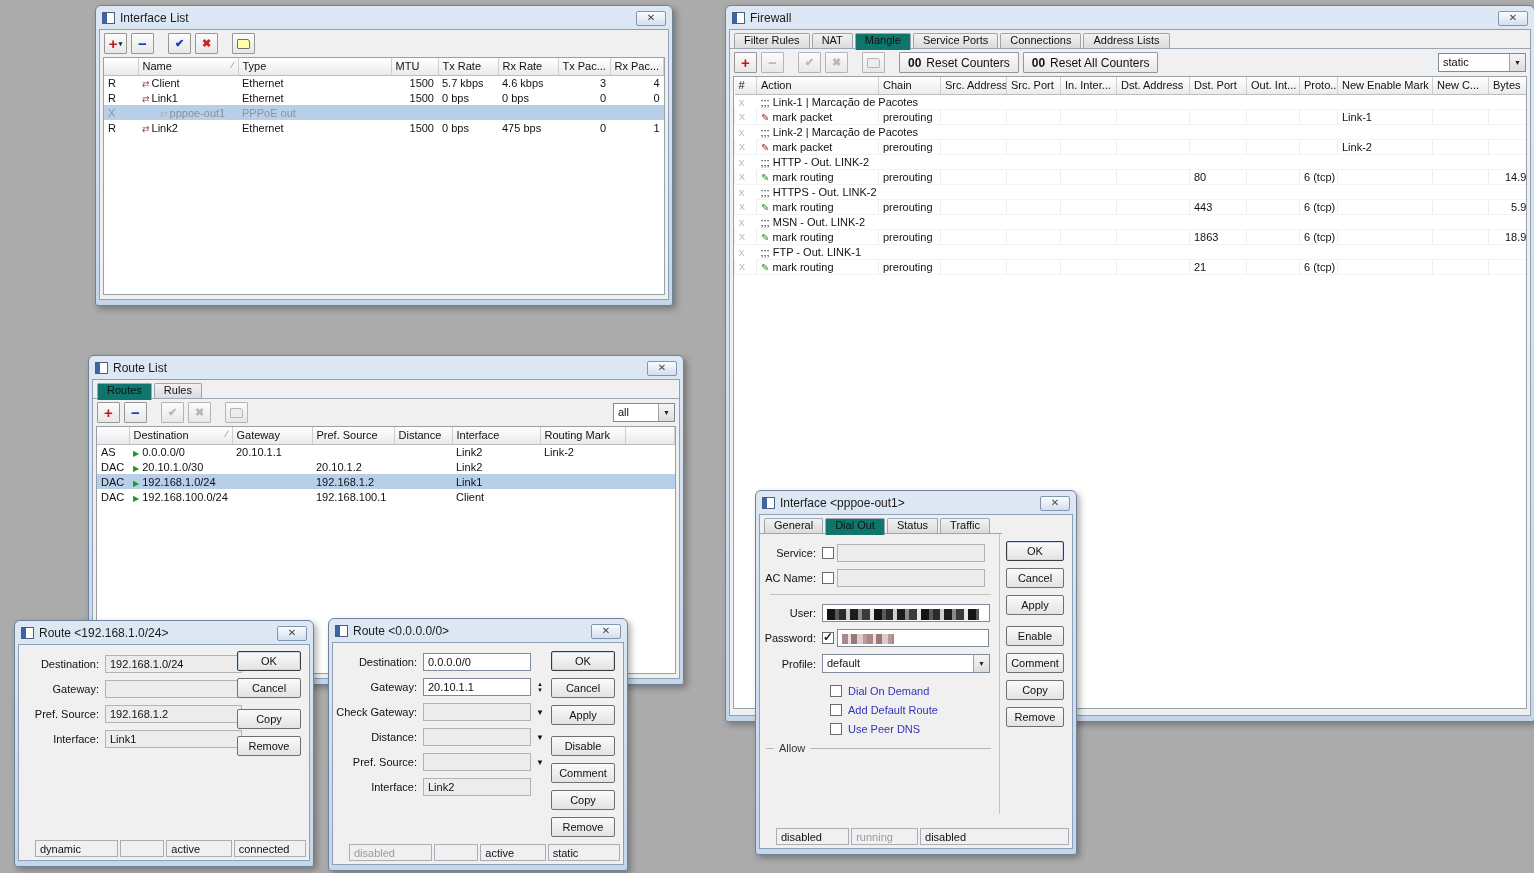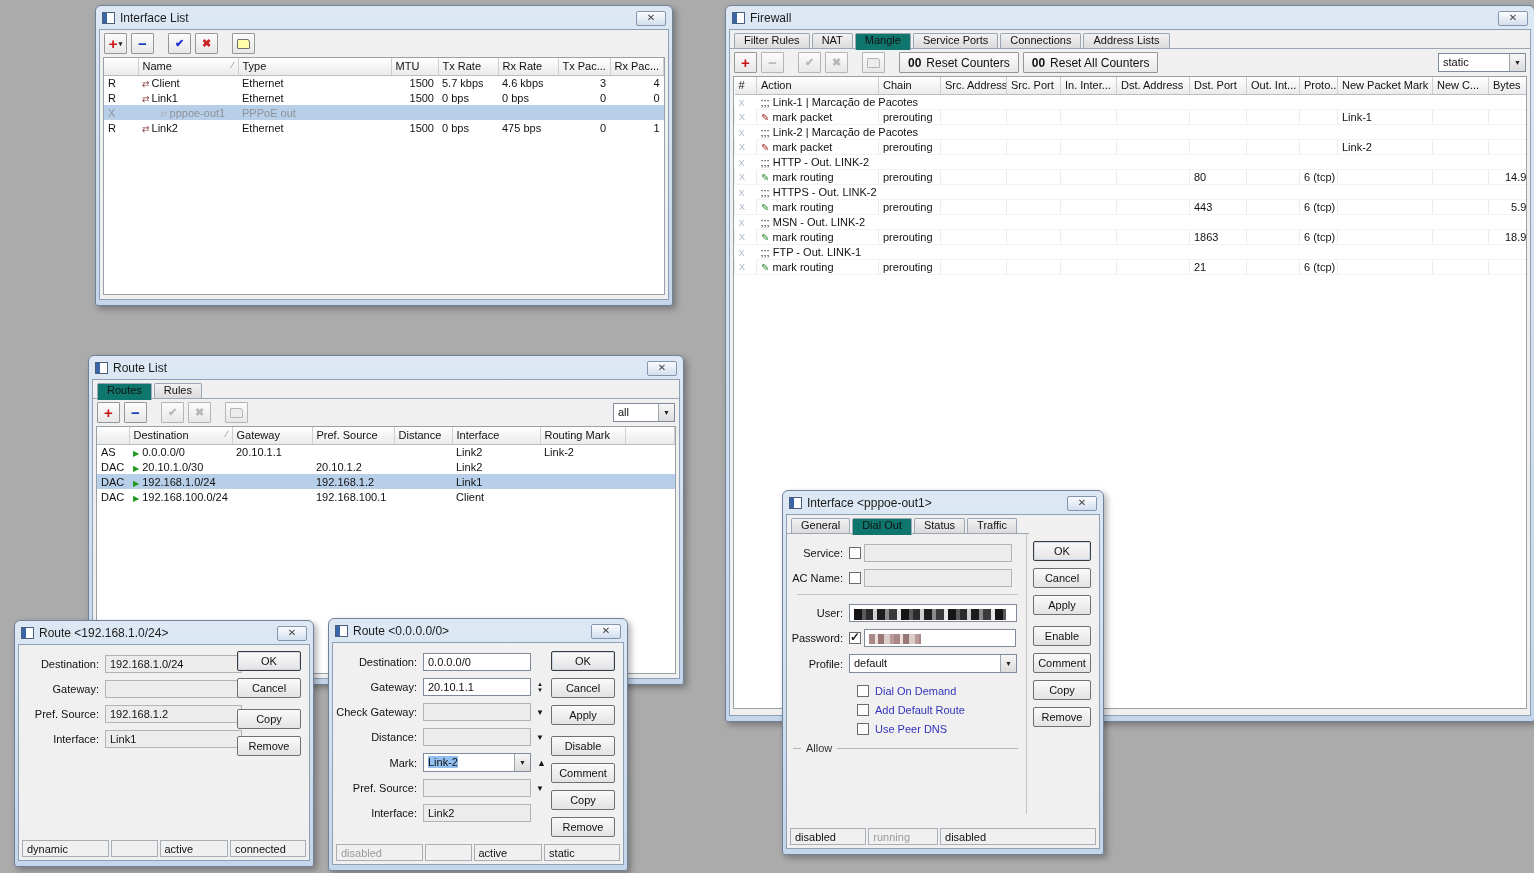--- a/index.html
+++ b/index.html
@@ -74,21 +74,21 @@
   .flat { height:18px; background:#ececec; border:1px solid #b3b3b3; padding:2px 4px 0 4px; white-space:nowrap; overflow:hidden; }
   .darr { font-size:8px; color:#111; margin-left:5px; }
   .uarr { font-size:9px; color:#111; margin-left:6px; }
   .updown { display:flex; flex-direction:column; margin-left:6px; font-size:6px; line-height:6px; color:#111; }
   .hl { background:#92bff0; }
   .btncol { position:absolute; display:flex; flex-direction:column; gap:7px; }
   .btn { height:20px; background:linear-gradient(#fafafa,#e3e3e3); border:1px solid #707070; border-radius:2px;
          text-align:center; padding-top:3px; }
   .btn.def { border:1px solid #3c3c3c; box-shadow:inset 0 0 0 1px #cdd8e6; }
   .gap { margin-top:4px; }
-  .sb { position:absolute; left:3px; right:3px; bottom:3px; display:flex; gap:2px; }
+  .sb { position:absolute; left:16px; right:3px; bottom:3px; display:flex; gap:2px; }
   .ss { border:1px solid #a8aeb6; background:#f0f0f0; height:17px; padding:2px 4px 0 4px; white-space:nowrap; overflow:hidden; }
   .dim { color:#9a9a9a; }
   .ck { width:12px; height:12px; background:#fff; border:1px solid #6b6b6b; position:relative; flex:0 0 auto; }
   .ck.checked::after { content:"✓"; position:absolute; left:0px; top:-3px; font-size:12px; font-weight:bold; color:#1a1a1a; }
   .bluelab { color:#3333bb; margin-left:6px; }
   .hsep { border-top:1px solid #c3c3c3; margin:2px 8px 9px 8px; }
   .grp { display:flex; align-items:center; color:#333; margin:2px 8px 8px 4px; }
   .grp .gl { flex:0 0 auto; padding:0 5px; }
   .grp::before { content:""; width:8px; border-top:1px solid #b5b5b5; }
   .grp::after { content:""; flex:1; border-top:1px solid #b5b5b5; }
@@ -272,21 +272,21 @@
           <th>#</th>
           <th>Action</th>
           <th>Chain</th>
           <th>Src. Address</th>
           <th>Src. Port</th>
           <th>In. Inter...</th>
           <th>Dst. Address</th>
           <th>Dst. Port</th>
           <th>Out. Int...</th>
           <th>Proto...</th>
-          <th>New Packet Mark</th>
+          <th>New Enable Mark</th>
           <th>New C...</th>
           <th>Bytes</th>
         </tr>
         <tr class="crow">
               <td><span class="xflag">X</span></td>
               <td class="cmt" colspan="12">;;; Link-1 | Marcação de Pacotes</td>
             </tr>
         <tr class="rrow">
           <td><span class="xflag">X</span></td>
           <td class="indent"><span class="pen red">✎</span><span>mark packet</span></td>
@@ -577,28 +577,20 @@
           <span class="fl" style="width:90px">Check Gateway:</span>
           <span class="flat" style="width:108px"></span>
           <span class="darr">▼</span>
         </div>
       <div class="fr">
           <span class="fl" style="width:90px">Distance:</span>
           <span class="flat" style="width:108px"></span>
           <span class="darr">▼</span>
         </div>
       <div class="fr">
-          <span class="fl" style="width:90px">Mark:</span>
-        <span class="combo" style="width:108px">
-            <span class="ct"><span class="hl">Link-2</span></span>
-            <span class="cbtn">▼</span>
-          </span>
-        <span class="uarr">▲</span>
-        </div>
-      <div class="fr">
           <span class="fl" style="width:90px">Pref. Source:</span>
           <span class="flat" style="width:108px"></span>
           <span class="darr">▼</span>
         </div>
       <div class="fr">
           <span class="fl" style="width:90px">Interface:</span>
           <span class="flat" style="width:108px">Link2</span>
         </div>
     </div>
     <div class="btncol" style="top:8px; right:8px; width:64px;">
@@ -612,21 +604,21 @@
     </div>
     <div class="sb">
       <span class="ss dim" style="flex:2.1">disabled</span>
       <span class="ss" style="flex:1"></span>
       <span class="ss" style="flex:1.6">active</span>
       <span class="ss" style="flex:1.8">static</span>
     </div>
   </div>
 </div>
 
-<div class="win" style="left:755px; top:490px; width:322px; height:365px; z-index:5;margin-left:27px;">
+<div class="win" style="left:755px; top:490px; width:322px; height:365px; z-index:5;">
   <div class="tbx">
     <span class="wicon"></span>
     <span class="wtitle">Interface &lt;pppoe-out1&gt;</span>
     <span class="closeb">
         <span>✕</span>
       </span>
   </div>
   <div class="cli">
     <div class="tabs" style="width:242px;">
       <span class="tab">General</span>

